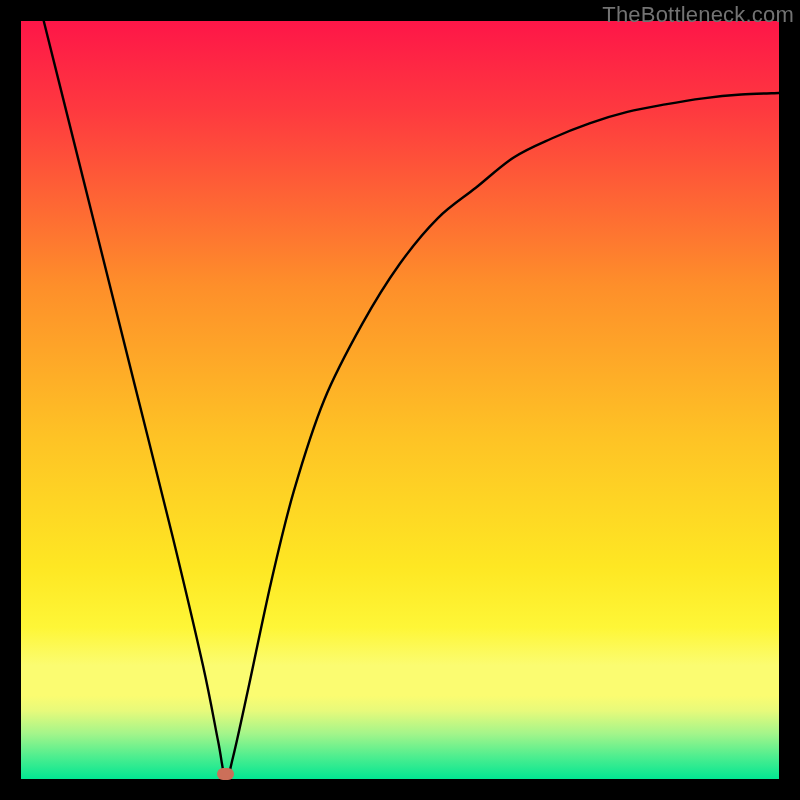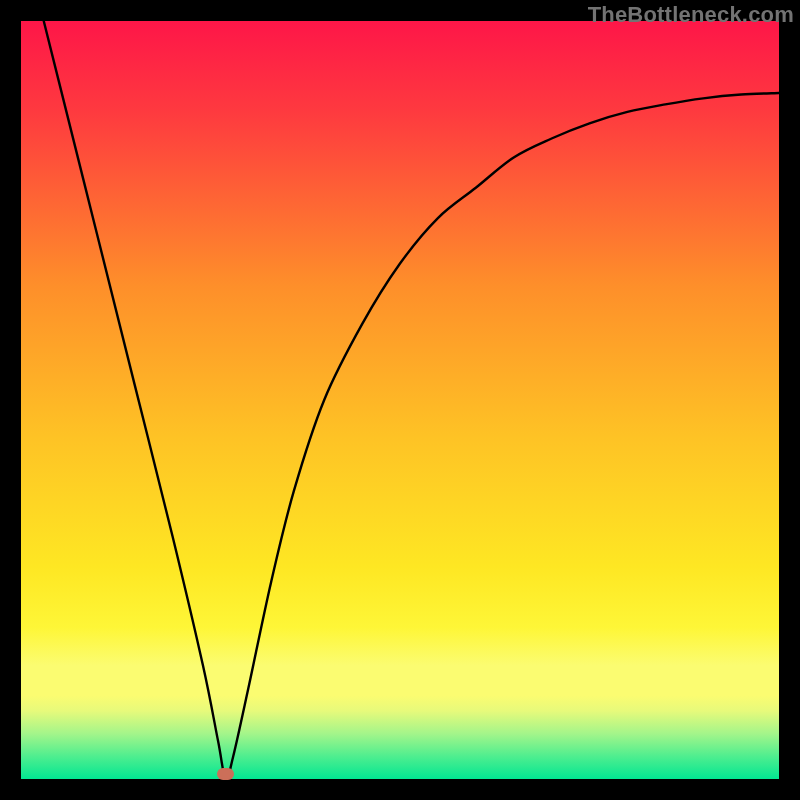--- a/index.html
+++ b/index.html
@@ -32,21 +32,21 @@
     top: 0;
     width: 758px;
     height: 758px;
   }
   .watermark {
     position: absolute;
     top: 2px;
     right: 6px;
     color: #737373;
     font-size: 22px;
-    font-weight: 700;
+    font-weight: 400;
     letter-spacing: 0.2px;
   }
   .marker {
     position: absolute;
     width: 17px;
     height: 12px;
     background: #cc6f59;
     border-radius: 6px;
   }
 </style>

